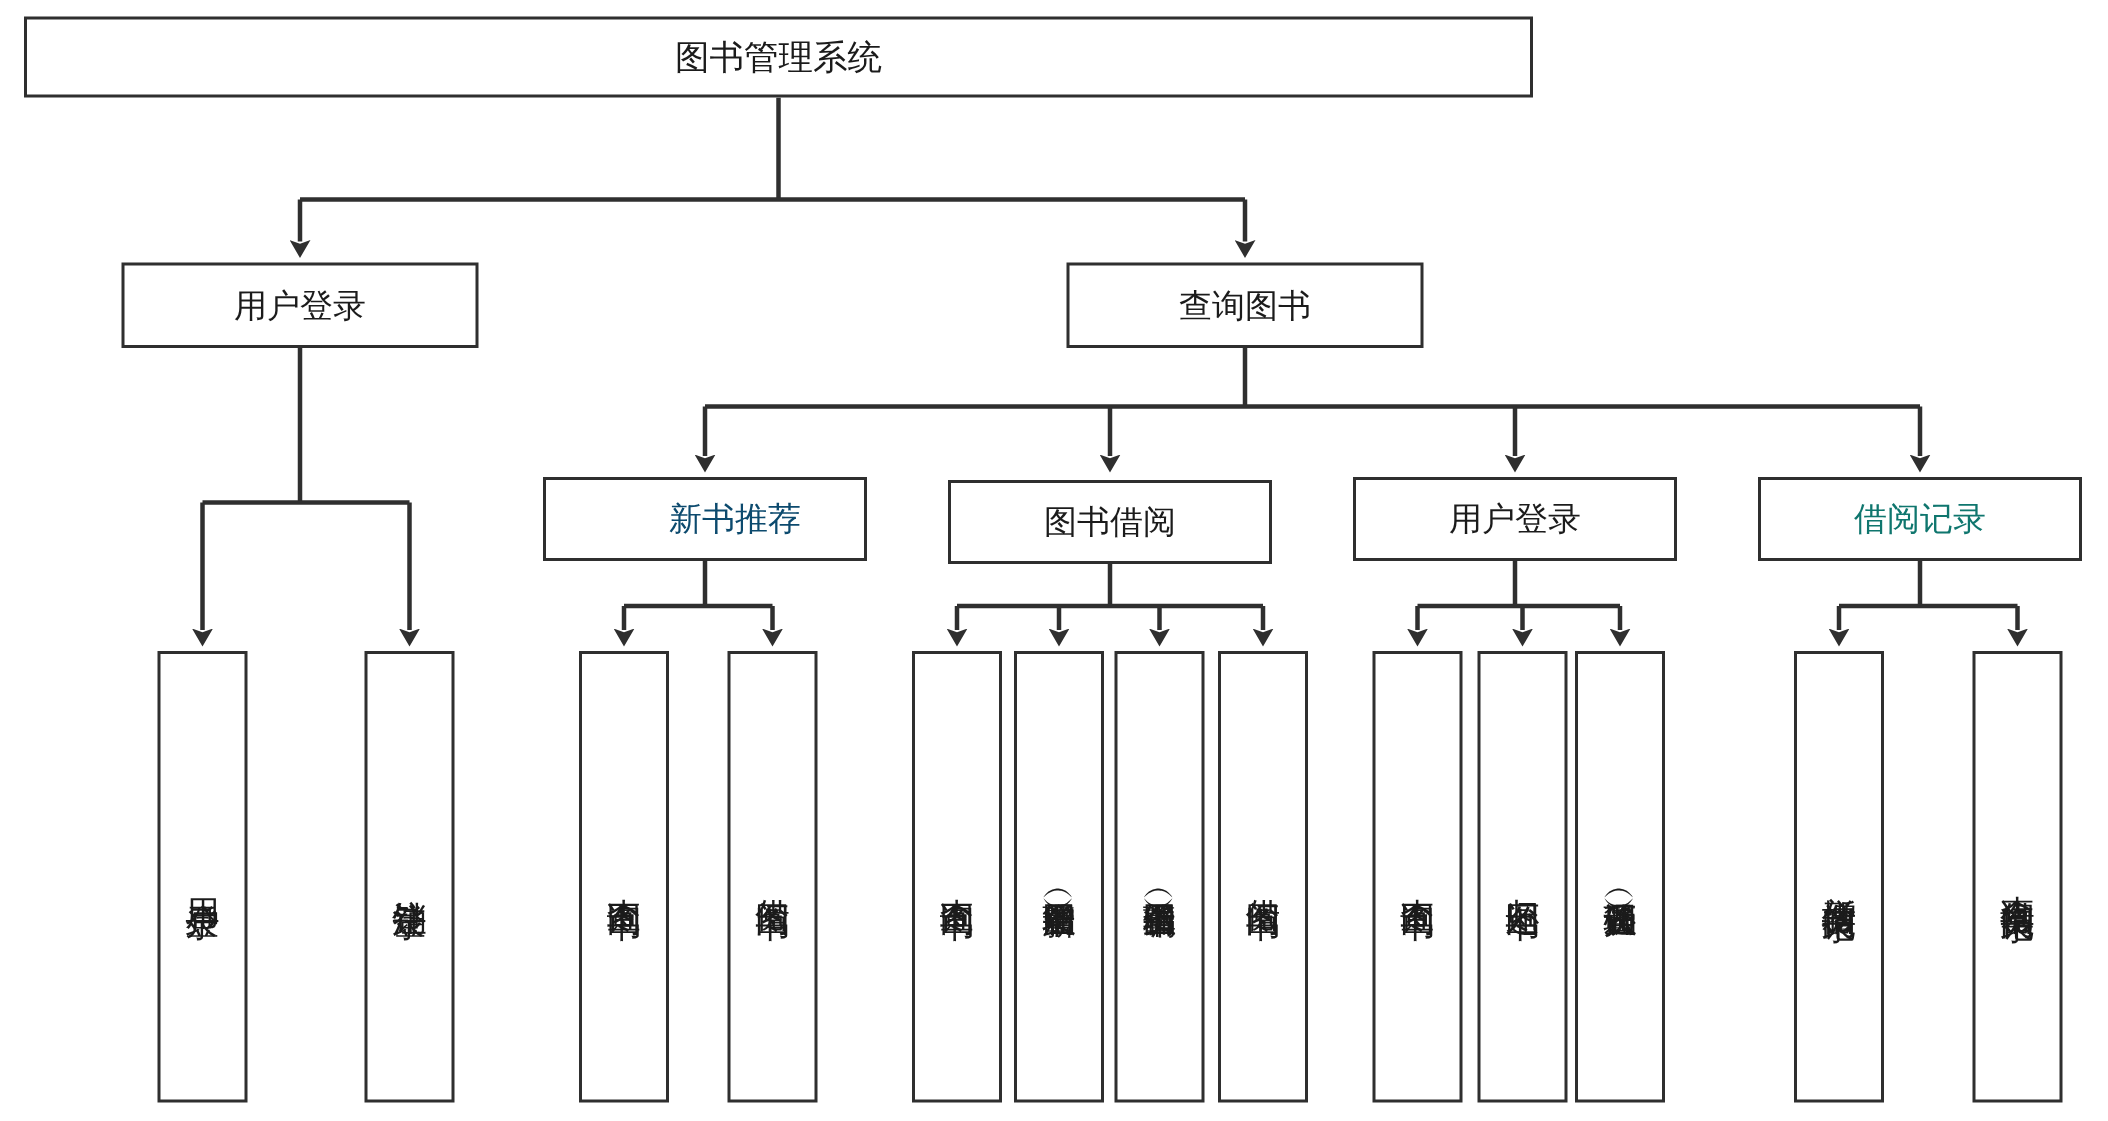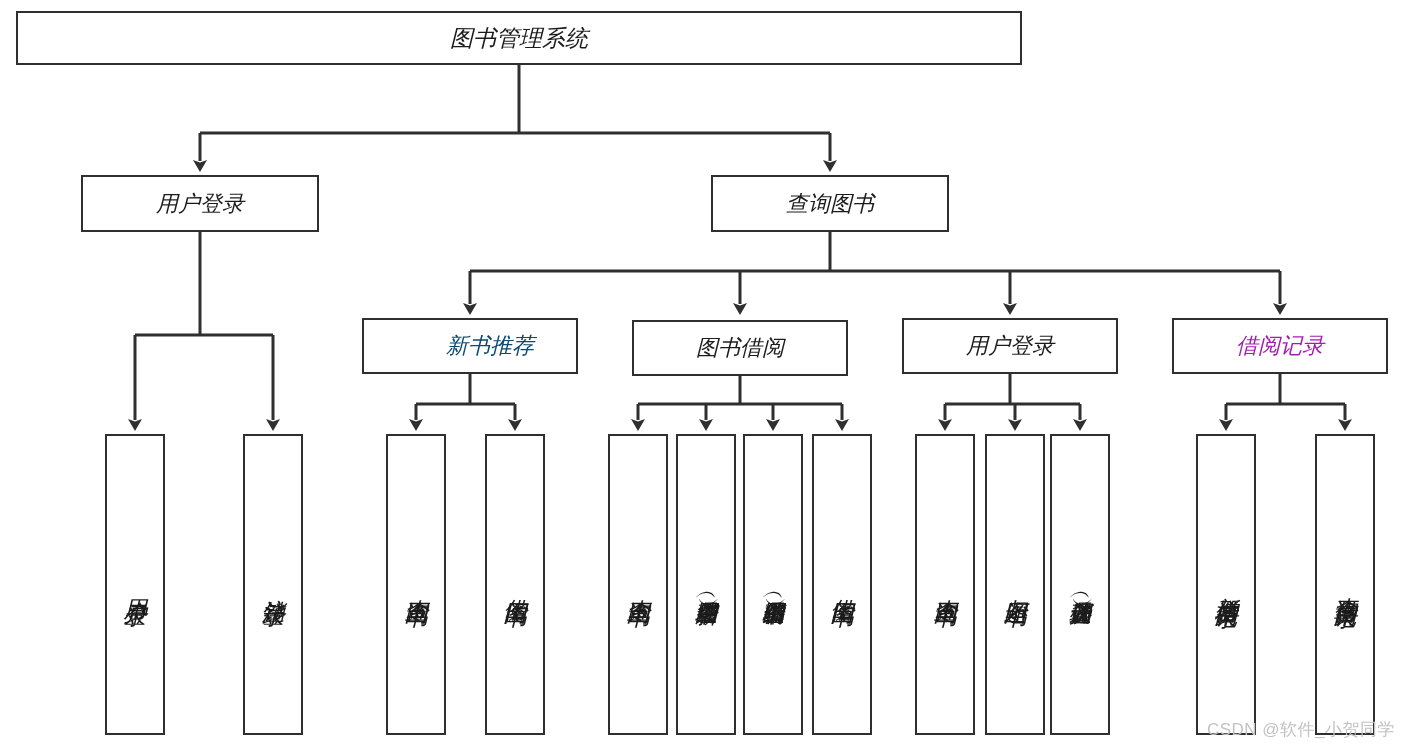--- a/index.html
+++ b/index.html
@@ -26,21 +26,20 @@
   }
   .node {
     position: absolute;
     box-sizing: border-box;
     background: #ffffff;
     border: 2px solid #2f2f2f;
     display: flex;
     align-items: center;
     justify-content: center;
     overflow: hidden;
-    font-style: italic;
   }
   .node-label {
     color: #1b1b1b;
     line-height: 1.08;
     text-align: center;
     white-space: nowrap;
   }
   .node.horizontal .node-label {
     font-size: 22px;
   }
@@ -132,21 +131,21 @@
       <div class="node horizontal" style="left: 362px; top: 318px; width: 216px; height: 56px; border-color: rgb(47, 47, 47);">
         <span class="node-label" style="color: #0c4a6e; margin-left: 40px;">新书推荐</span>
       </div>
       <div class="node horizontal" style="left: 632px; top: 320px; width: 216px; height: 56px; border-color: rgb(47, 47, 47);">
         <span class="node-label" style="color: rgb(27, 27, 27);">图书借阅</span>
       </div>
       <div class="node horizontal" style="left: 902px; top: 318px; width: 216px; height: 56px; border-color: rgb(47, 47, 47);">
         <span class="node-label" style="color: rgb(27, 27, 27);">用户登录</span>
       </div>
       <div class="node horizontal" style="left: 1172px; top: 318px; width: 216px; height: 56px; border-color: rgb(47, 47, 47);">
-        <span class="node-label" style="color: #a21caf;">借阅记录</span>
+        <span class="node-label" style="color: #0f766e;">借阅记录</span>
       </div>
       <div class="node vertical" style="left: 105px; top: 434px; width: 60px; height: 301px; border-color: rgb(47, 47, 47);">
         <span class="node-label" style="color: rgb(27, 27, 27);">用户登录</span>
       </div>
       <div class="node vertical" style="left: 243px; top: 434px; width: 60px; height: 301px; border-color: rgb(47, 47, 47);">
         <span class="node-label" style="color: rgb(27, 27, 27);">注销登录</span>
       </div>
       <div class="node vertical" style="left: 386px; top: 434px; width: 60px; height: 301px; border-color: rgb(47, 47, 47);">
         <span class="node-label" style="color: rgb(27, 27, 27);">查询图书</span>
       </div>
@@ -175,14 +174,13 @@
         <span class="node-label" style="color: rgb(27, 27, 27);">确认归还（管理员）</span>
       </div>
       <div class="node vertical" style="left: 1196px; top: 434px; width: 60px; height: 301px; border-color: rgb(47, 47, 47);">
         <span class="node-label" style="color: rgb(27, 27, 27);">新增借阅记录</span>
       </div>
       <div class="node vertical" style="left: 1315px; top: 434px; width: 60px; height: 301px; border-color: rgb(47, 47, 47);">
         <span class="node-label" style="color: rgb(27, 27, 27);">查询借阅记录</span>
       </div>
     </div>
 
-  <div id="watermark">CSDN @软件_小贺同学</div>
 </div>
 
 </body></html>

